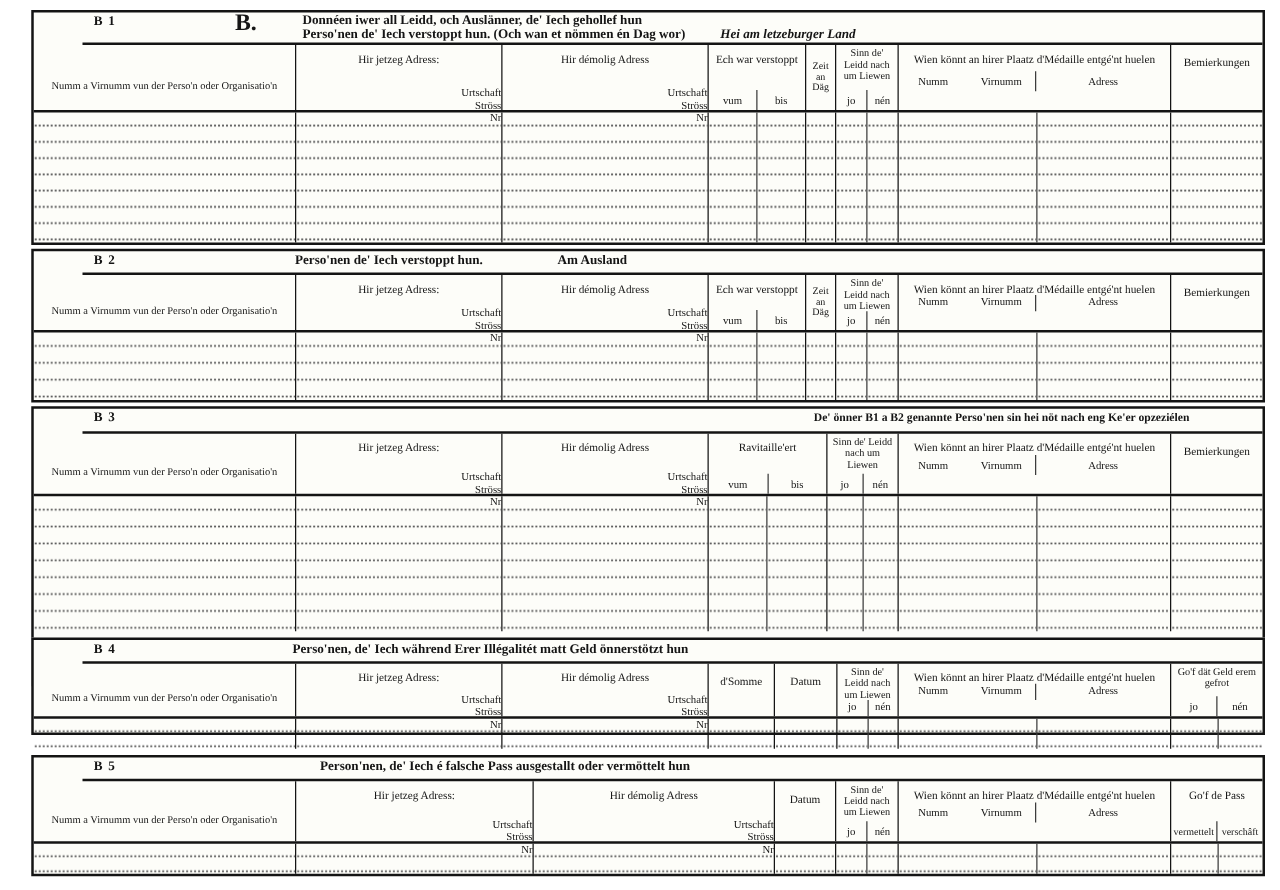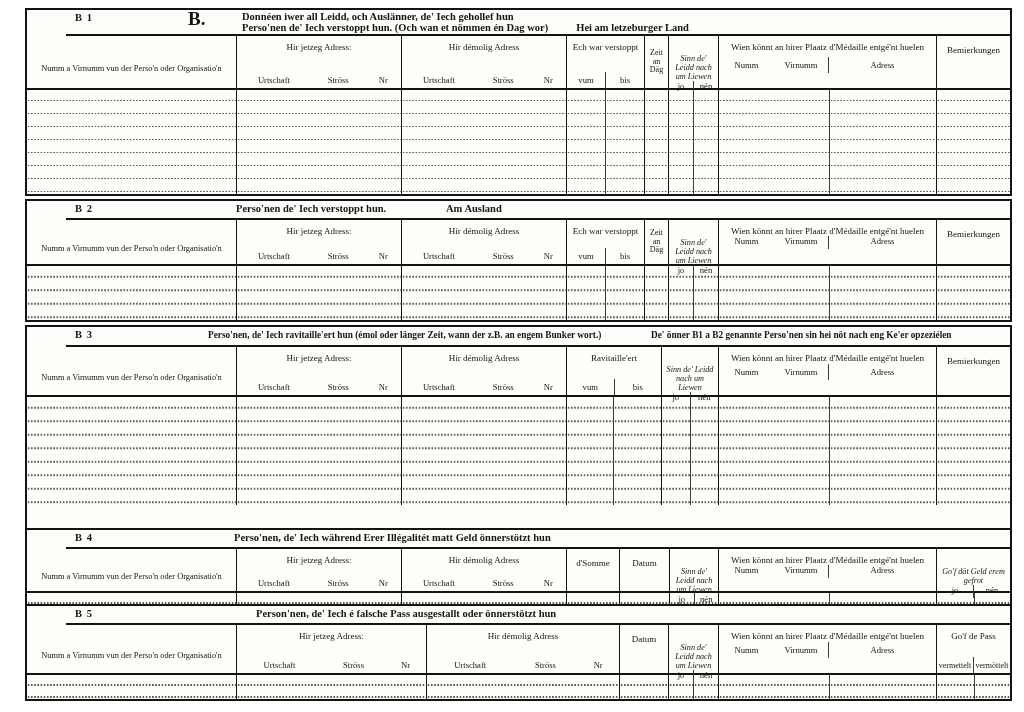--- a/index.html
+++ b/index.html
@@ -5,54 +5,54 @@
   html,body{margin:0;padding:0;}
   body{
     width:1024px;height:712px;background:#ffffff;position:relative;overflow:hidden;
     font-family:"Liberation Serif","DejaVu Serif",serif;color:#151515;
   }
   .form-wrap{position:absolute;left:25px;top:8px;width:987px;height:693px;}
   .section{position:absolute;left:0;width:987px;border:2px solid #141414;background:#fdfdf9;box-sizing:border-box;}
   .s1{top:0;height:188px;}
   .s2{top:191px;height:123px;}
   .s3{top:317px;height:224px;}
-  .s4{top:520px;height:91px;}
+  .s4{top:502px;height:78px;}
   .s5{top:596px;height:97px;}
 
   .heading{position:relative;border-bottom:2px solid #141414;overflow:visible;margin-left:39px;}
   .s1 .heading{height:24px;}
   .s2 .heading,.s4 .heading,.s5 .heading{height:17px;}
   .s3 .heading{height:18px;}
   .code{position:absolute;left:9px;top:2px;font-size:10.5px;font-weight:bold;letter-spacing:1px;white-space:nowrap;}
   .bigletter{position:absolute;left:122px;top:-2px;font-size:19px;font-weight:bold;}
   .titleblock{position:absolute;left:176px;top:1px;font-weight:bold;font-size:10.5px;line-height:11px;white-space:nowrap;}
-  .titleblock .side{margin-left:28px;}
+  .titleblock .side{margin-left:28px;font-style:italic;}
   .htitle{position:absolute;top:2px;font-weight:bold;font-size:10.5px;white-space:nowrap;}
   .hside{position:absolute;top:2px;font-weight:bold;font-size:10.5px;white-space:nowrap;}
   .s3 .htitle{font-size:9.3px;top:3px;}
   .s3 .hside{font-size:9.3px;top:3px;}
 
   .hdr{display:flex;border-bottom:2px solid #141414;align-items:stretch;}
   .s1 .hdr{height:52px;}
   .s2 .hdr{height:44px;}
   .s3 .hdr{height:48px;}
   .s4 .hdr{height:42px;}
   .s5 .hdr{height:48px;}
   .hc{position:relative;box-sizing:border-box;display:flex;flex-direction:column;justify-content:space-between;}
   .t{border-right:1.6px solid #141414;}
   .n{border-right:1px solid #3c3c3c;}
   .last{flex:1;}
   .cmid{flex:1;display:flex;align-items:center;justify-content:center;text-align:center;font-size:9px;padding:0 3px;}
   .cupper{padding-top:9px;text-align:center;font-size:9px;flex:1;}
   .ctop{padding-top:6px;text-align:center;font-size:9px;line-height:10px;padding-left:4px;padding-right:4px;}
   .fname{font-size:8.4px;margin-top:12px;}
   .tinylbl{font-size:8px;line-height:8.5px;padding:0 2px;}
-  .sinnlbl{font-size:8.2px;line-height:9px;padding-top:18px;font-style:italic;}
+  .sinnlbl{font-size:8.2px;line-height:9px;padding-top:2px;}
   .cbot{height:16px;display:flex;align-items:flex-end;padding-bottom:3px;font-size:8.6px;}
-  .spread3{justify-content:center;}
+  .spread3{justify-content:flex-start;flex-direction:column;}
   .spread3 .sp1{flex:1.35;text-align:center;}
   .spread3 .sp2{flex:1;text-align:center;}
   .spread3 .sp3{flex:0.65;text-align:center;}
   .split2{align-items:stretch;padding-bottom:0;}
   .split2 span{flex:1;display:flex;align-items:flex-end;justify-content:center;padding-bottom:3px;}
   .split2 .dl{border-left:1px solid #3c3c3c;}
   .wienrow{align-items:stretch;padding-bottom:15px;}
   .wienrow .wn{width:55px;display:flex;align-items:flex-end;justify-content:center;padding-bottom:3px;}
   .wienrow .wv{width:54px;display:flex;align-items:flex-end;justify-content:center;padding-bottom:3px;}
   .wienrow .wa{flex:1;display:flex;align-items:flex-end;justify-content:center;padding-bottom:3px;border-left:1px solid #3c3c3c;}
@@ -209,21 +209,20 @@
       <div class="cell t" style="width:25px"></div>
       <div class="cell n" style="width:111px"></div>
       <div class="cell t" style="width:107px"></div>
       <div class="cell last"></div>
     </div>
   </div>
 
   <div class="section s3">
     <div class="heading">
       <span class="code">B 3</span>
-      <span class="htitle" style="left:142px">Perso'nen, de' Iech ravitaille'ert hun (émol oder länger Zeit, wann der z.B. an engem Bunker wort.)</span>
       <span class="hside" style="left:585px">De' önner B1 a B2 genannte Perso'nen sin hei nöt nach eng Ke'er opzeziélen</span>
     </div>
     <div class="hdr">
       <div class="hc t" style="width:210px">
         <div class="cmid fname">Numm a Virnumm vun der Perso'n oder Organisatio'n</div>
       </div>
       <div class="hc t" style="width:165px">
         <div class="ctop">Hir jetzeg Adress:</div>
         <div class="cbot spread3">
           <span class="sp1">Urtschaft</span>
@@ -344,21 +343,21 @@
       <div class="cell n" style="width:111px"></div>
       <div class="cell t" style="width:107px"></div>
       <div class="cell n" style="width:38px"></div>
       <div class="cell last"></div>
     </div>
   </div>
 
   <div class="section s5">
     <div class="heading">
       <span class="code">B 5</span>
-      <span class="htitle" style="left:190px">Person'nen, de' Iech é falsche Pass ausgestallt oder önnerstötzt hun</span>
+      <span class="htitle" style="left:190px">Person'nen, de' Iech é falsche Pass ausgestallt oder vermöttelt hun</span>
     </div>
     <div class="hdr">
       <div class="hc t" style="width:210px">
         <div class="cmid fname">Numm a Virnumm vun der Perso'n oder Organisatio'n</div>
       </div>
       <div class="hc t" style="width:190px">
         <div class="ctop">Hir jetzeg Adress:</div>
         <div class="cbot spread3">
           <span class="sp1">Urtschaft</span>
           <span class="sp2">Ströss</span>
@@ -388,21 +387,21 @@
         <div class="cbot wienrow">
           <span class="wn">Numm</span>
           <span class="wv">Virnumm</span>
           <span class="wa">Adress</span>
         </div>
       </div>
       <div class="hc last">
         <div class="ctop">Go'f de Pass</div>
         <div class="cbot split2" style="font-size:8px">
           <span>vermettelt</span>
-          <span class="dl">vermöttelt</span>
+          <span class="dl">verschâft</span>
         </div>
       </div>
     </div>
     <div class="body" style="--rh:12px">
       <div class="cell t" style="width:210px"></div>
       <div class="cell t" style="width:190px"></div>
       <div class="cell t" style="width:193px"></div>
       <div class="cell t" style="width:49px"></div>
       <div class="cell n" style="width:25px"></div>
       <div class="cell t" style="width:25px"></div>

